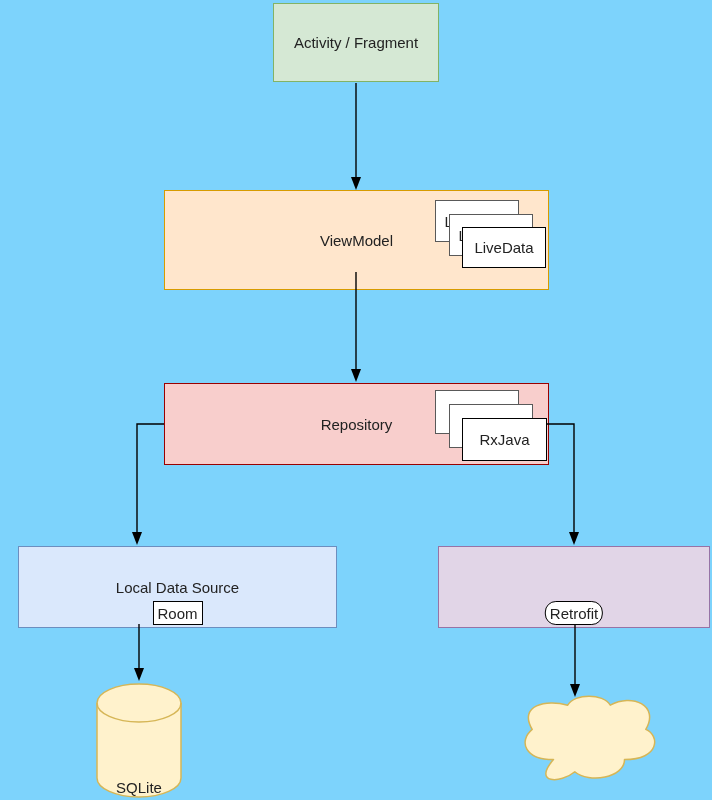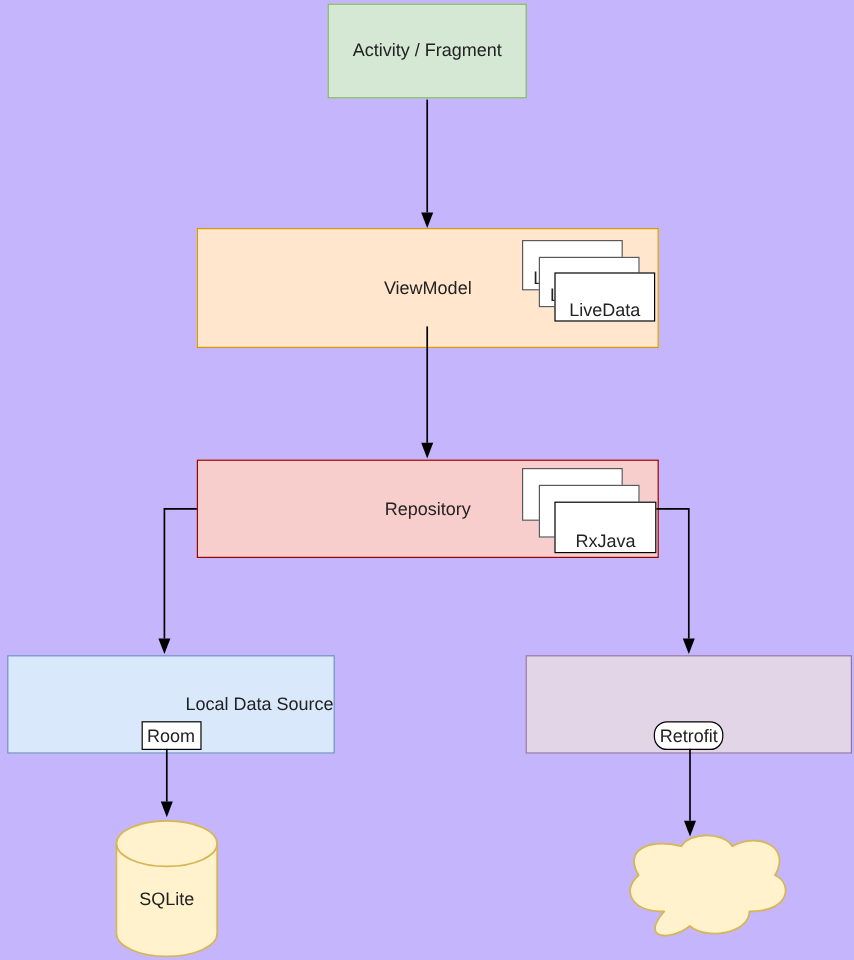--- a/index.html
+++ b/index.html
@@ -34,30 +34,30 @@
     border: 1.5px solid #000;
     display: flex;
     align-items: center;
     justify-content: center;
     text-align: center;
     z-index: 1;
   }
   .n-activity   { left: 273px; top: 3px;   width: 166px; height: 79px; }
   .n-viewmodel  { left: 164px; top: 190px; width: 385px; height: 100px; }
   .n-repository { left: 164px; top: 383px; width: 385px; height: 82px; }
-  .n-local      { left: 6px;   top: 546px; width: 273px; height: 82px; justify-content: flex-end; }
+  .n-local      { left: 18px;   top: 546px; width: 319px; height: 82px; }
   .n-remote     { left: 438px; top: 546px; width: 272px; height: 82px; }
 
   
   .card {
     position: absolute;
     background: #ffffff;
     border: 1.5px solid #595959;
     display: flex;
-    align-items: flex-end;
+    align-items: center;
     justify-content: center;
     overflow: hidden;
     white-space: nowrap;
     z-index: 2;
   }
   .card.front { border-color: #000000; z-index: 3; }
   .card .shifted { margin-right: 6px; }
   .ld-back  { left: 435px; top: 200px; width: 84px; height: 42px; }
   .ld-mid   { left: 449px; top: 214px; width: 84px; height: 42px; }
   .ld-front { left: 462px; top: 227px; width: 84px; height: 41px; }
@@ -83,35 +83,35 @@
   }
 
   
   .shape-svg { position: absolute; z-index: 1; }
   .cyl-svg   { left: 96px;  top: 683px; }
   .cloud-svg { left: 517px; top: 692px; }
   .shape-svg path { stroke-width: 1.5px; stroke-linejoin: round; }
   .shape-label {
     position: absolute;
     display: flex;
-    align-items: center;
+    align-items: flex-end;
     justify-content: center;
     text-align: center;
     z-index: 5;
     pointer-events: none;
   }
   .sqlite-label { left: 96px;  top: 702px; width: 86px;  height: 94px; }
   .cloud-label  { left: 518px; top: 699px; width: 142px; height: 91px; }
 
   .lbl { white-space: nowrap; }
 </style>
 </head>
 <body>
 
-<div class="canvas" style="background-color: #c4b5fd;">
+<div class="canvas" style="background-color: #7dd3fc;">
 
   <svg class="edge-layer" viewBox="0 0 712 800" xmlns="http://www.w3.org/2000/svg">
     <g class="edge-lines" style="stroke: rgb(0, 0, 0);">
       <path d="M356 83 V177"></path>
       <path d="M356 272 V369"></path>
       <path d="M164 424 H137 V532"></path>
       <path d="M547 424 H574 V532"></path>
       <path d="M139 624 V668"></path>
       <path d="M575 624 V684"></path>
     </g>

